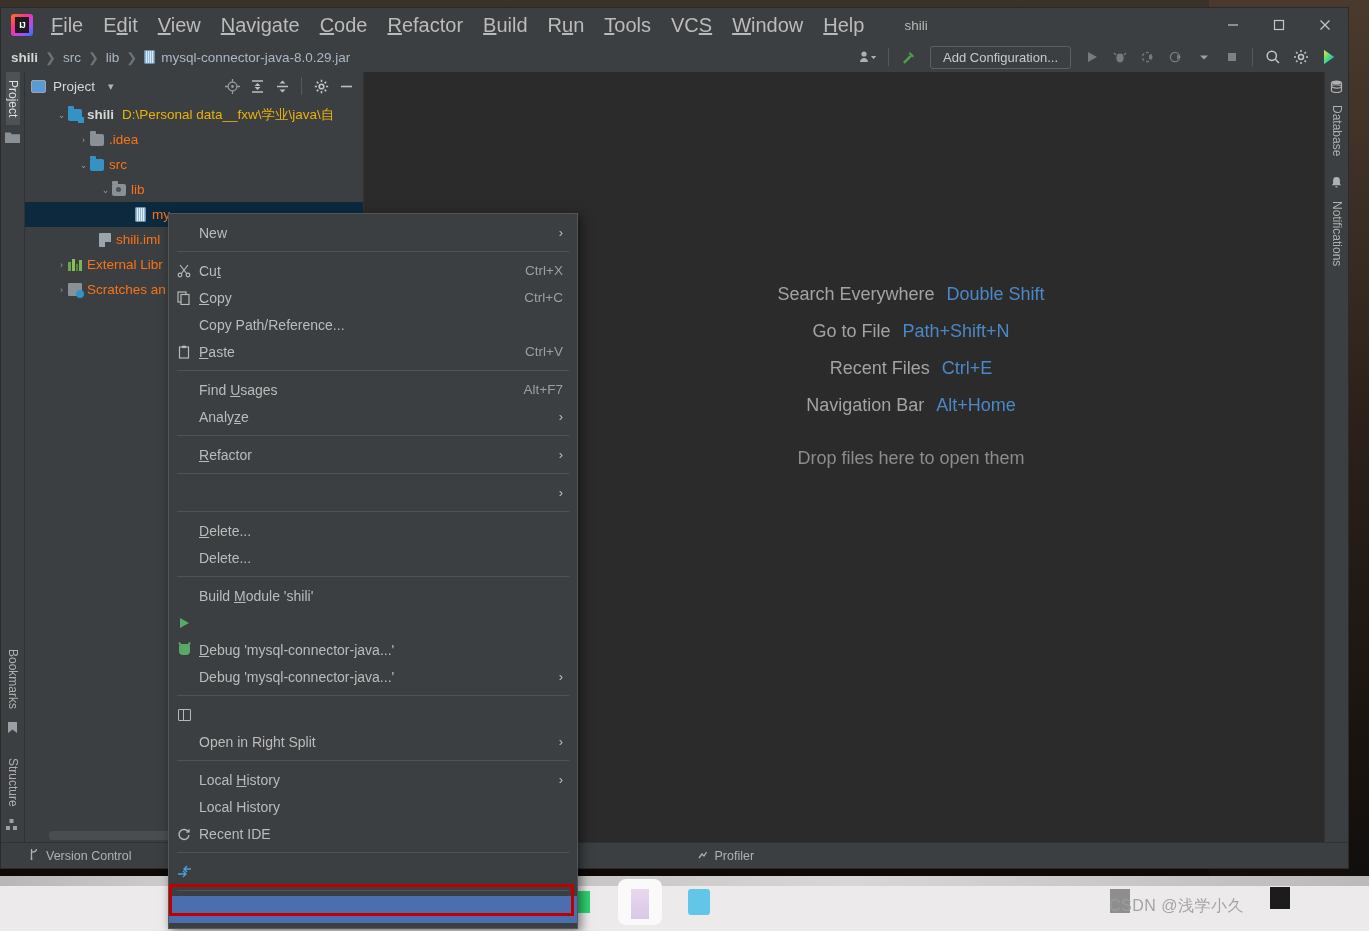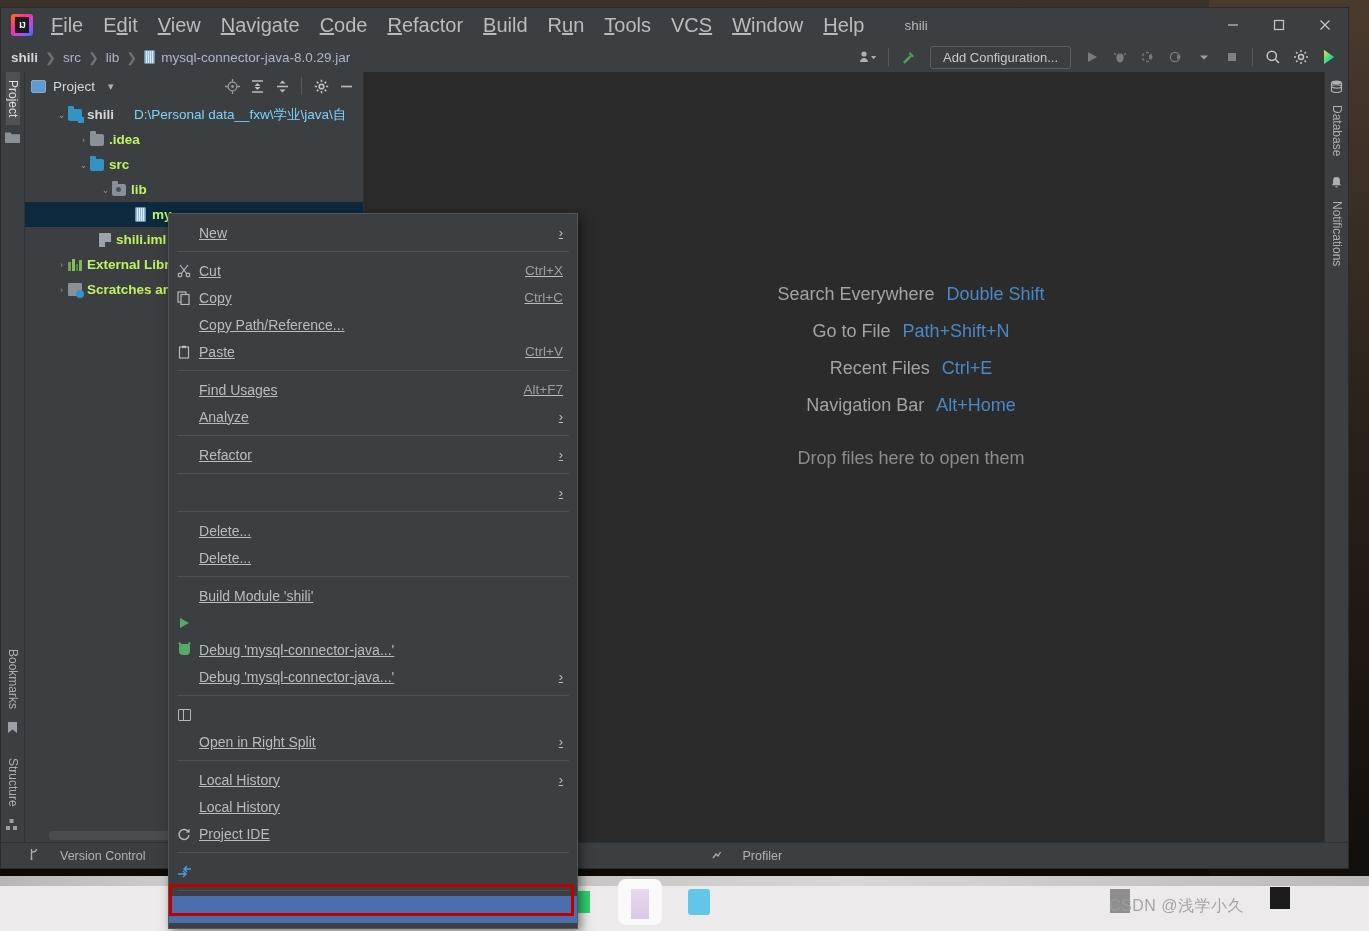--- a/index.html
+++ b/index.html
@@ -146,23 +146,23 @@
     content: ""; position: absolute; left: 0; top: -3px; width: 6px; height: 3px;
     border-radius: 1px 1px 0 0; background: inherit;
   }
   .folder .badge {
     position: absolute; right: -2px; bottom: -2px; width: 6px; height: 6px; background: #3592c4;
   }
   .folder .dot {
     position: absolute; left: 4px; top: 3px; width: 5px; height: 5px; border-radius: 50%;
     background: #4b5257;
   }
-  .tree-label { color: #bef264; font-weight: bold; }
+  .tree-label { color: #f97316; }
   .tree-label.bold { font-weight: bold; color: #d6d6d6; }
-  .tree-path { color: #7dd3fc; margin-left: 20px; }
+  .tree-path { color: #eab308; margin-left: 8px; }
   .iml-ico {
     width: 12px; height: 14px; margin-right: 5px; background: #9aa4ab; flex: 0 0 12px;
     position: relative; border-radius: 1px;
   }
   .iml-ico::after { content:""; position:absolute; right:0; bottom:0; width:6px; height:5px; background:#3c3f41; }
   .lib-ico {
     width: 14px; height: 13px; margin-right: 5px; flex: 0 0 14px; display:flex; align-items:flex-end; gap:1px;
   }
   .lib-ico i { display:block; width:3px; background:#6aa84f; }
   .scratch-ico {
@@ -196,32 +196,31 @@
   .welcome-row .key { color: #4a88c7; margin-left: 12px; }
   .welcome-drop {
     font-size: 18px; color: #8c8c8c; margin-top: 16px; padding-left: 110px;
   }
 
   
   .bottom-bar {
     height: 26px; background: #3c3f41; display: flex; align-items: center;
     padding-left: 28px; gap: 26px; flex: 0 0 26px; border-top: 1px solid #323232;
   }
-  .bottom-item { color: #b0b0b0; font-size: 12.5px; display: flex; align-items: center; gap: 20px; }
+  .bottom-item { color: #b0b0b0; font-size: 12.5px; display: flex; align-items: center; gap: 6px; }
 
   
   .ctx-menu {
     position: absolute; left: 168px; top: 213px; width: 410px;
     background: #3c3f41; border: 1px solid #515658; box-shadow: 3px 3px 10px rgba(0,0,0,.5);
     padding: 5px 0; z-index: 50;
   }
   .ctx-item {
     height: 27px; display: flex; align-items: center; padding: 0 14px 0 0; color: #bbbbbb; font-size: 14px;
     position: relative;
-    text-decoration: underline;
   }
   .ctx-item .ic {
     width: 30px; flex: 0 0 30px; display: flex; align-items: center; justify-content: center;
     font-size: 13px; color: #b8b8b8;
   }
   .ctx-item .lbl { flex: 1; white-space: nowrap; }
   .ctx-item .lbl u { text-decoration: underline; }
   .ctx-item .sc { color: #9a9fa3; font-size: 13.5px; margin-left: 18px; white-space: nowrap; }
   .ctx-item .arrow { color: #bdbdbd; font-size: 13px; margin-left: 12px; }
   .ctx-sep { height: 1px; background: #4f5355; margin: 5px 8px; }
@@ -748,21 +747,21 @@
       <span class="lbl">Local History</span>
     </div>
 
     <div class="ctx-item">
       <span class="ic">
         <svg width="14" height="14" viewBox="0 0 14 14">
             <path d="M11.5 5.2A5 5 0 1 0 12 8" fill="none" stroke="#b8b8b8" stroke-width="1.4"></path>
             <path d="M12.6 1.8v3.8H8.8z" fill="#b8b8b8"></path>
           </svg>
       </span>
-      <span class="lbl">Project IDE</span>
+      <span class="lbl">Recent IDE</span>
     </div>
     <div class="ctx-sep"></div>
 
     <div class="ctx-item">
       <span class="ic">
         <svg width="15" height="14" viewBox="0 0 15 14">
             <path d="M1 9h8M6 6l3 3-3 3" fill="none" stroke="#4a9fd8" stroke-width="1.4"></path>
             <path d="M14 4H7M10 1L7 4l3 3" fill="none" stroke="#4a9fd8" stroke-width="1.4"></path>
           </svg>
       </span>

